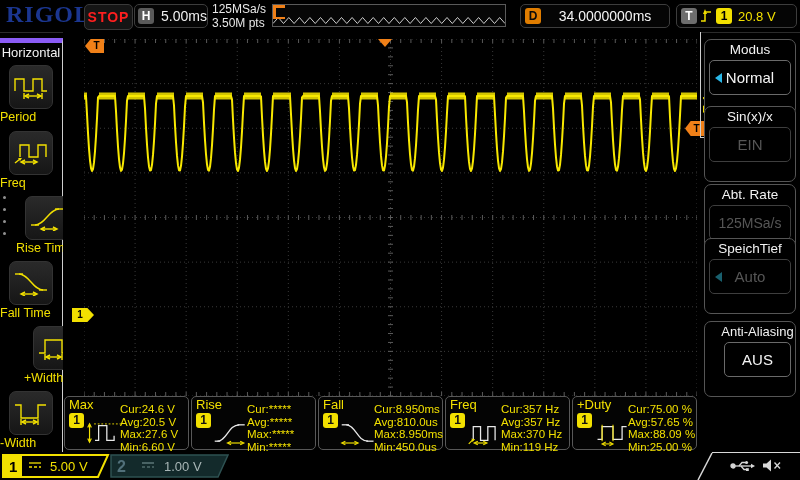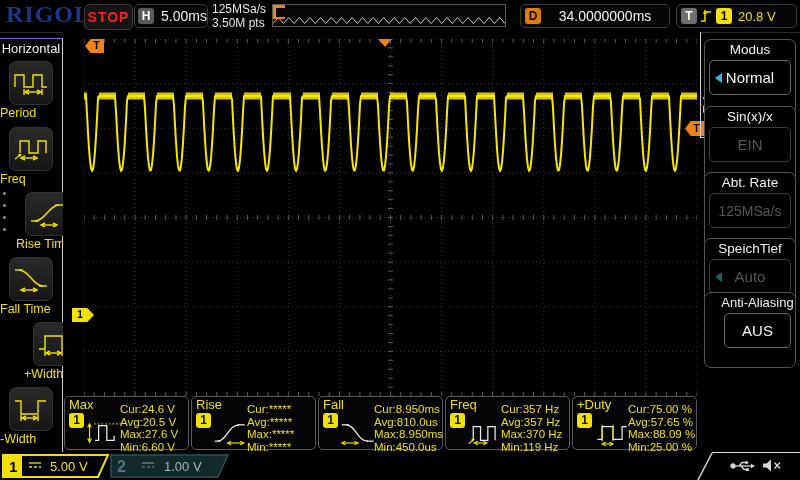--- a/index.html
+++ b/index.html
@@ -29,21 +29,21 @@
   .d-box{left:520px;width:150px;}
   .d-badge{background:#e07d00;color:#0a0a0a;margin-left:4px;}
   .d-val{color:#f5f5f5;font-size:14px;margin:0 auto;}
   .t-box{left:676px;width:121px;}
   .t-badge{background:#6e6e6e;color:#fff;margin-left:4px;}
   .t-ch-badge{background:#f2e000;color:#000;}
   .t-level{color:#f2e000;font-size:13px;margin-left:6px;}
 
   
   .left-menu{position:absolute;left:0;top:38px;width:63px;height:414px;background:#000;
-             border-top:1px solid #8b5cf6;border-right:1px solid #cfcfcf;box-sizing:border-box;}
+             border-top:5px solid #8b5cf6;border-right:1px solid #cfcfcf;box-sizing:border-box;}
   .left-title{color:#f2f2f2;font-size:13px;text-align:center;margin-top:2px;}
   .menu-item{position:absolute;left:0;width:62px;text-align:left;}
   .menu-btn{width:42px;height:42px;margin:0 auto;background:linear-gradient(#2a2a2a,#161616);
             border:1px solid #333;border-radius:7px;display:flex;align-items:center;justify-content:center;}
   .menu-label{color:#f2e000;font-size:12.5px;margin-top:1px;white-space:nowrap;}
   .scroll-dots{position:absolute;left:3px;top:153px;}
   .scroll-dots div{width:3px;height:3px;border-radius:50%;background:#909090;margin-bottom:9px;}
 
   
   .scope-area{position:absolute;left:63px;top:32px;width:637px;height:364px;background:#000;}
@@ -511,36 +511,36 @@
       </div>
     </div>
 
     <div class="menu-group disabled" style="top:74px;">
       <div class="group-title">Sin(x)/x</div>
       <div class="group-value">
         <span>EIN</span>
       </div>
     </div>
 
-    <div class="menu-group disabled" style="top:140px;">
+    <div class="menu-group disabled" style="top:152px;">
       <div class="group-title">Abt. Rate</div>
       <div class="group-value" style="font-size:14px;">
         <span>125MSa/s</span>
       </div>
     </div>
 
     <div class="menu-group disabled" style="top:206px;">
       <div class="group-title">SpeichTief</div>
       <div class="group-value">
         <span class="val-arrow dim"></span>
         <span>Auto</span>
       </div>
     </div>
 
-    <div class="menu-group" style="top:260px;padding-left:15px;">
+    <div class="menu-group" style="top:289px;padding-left:15px;">
       <div class="group-title" style="font-size:13px;">Anti-Aliasing</div>
       <div class="group-value">
         <span>AUS</span>
       </div>
     </div>
   </div>
 
   <div class="measure-bar">
 
     <div class="m-panel">

